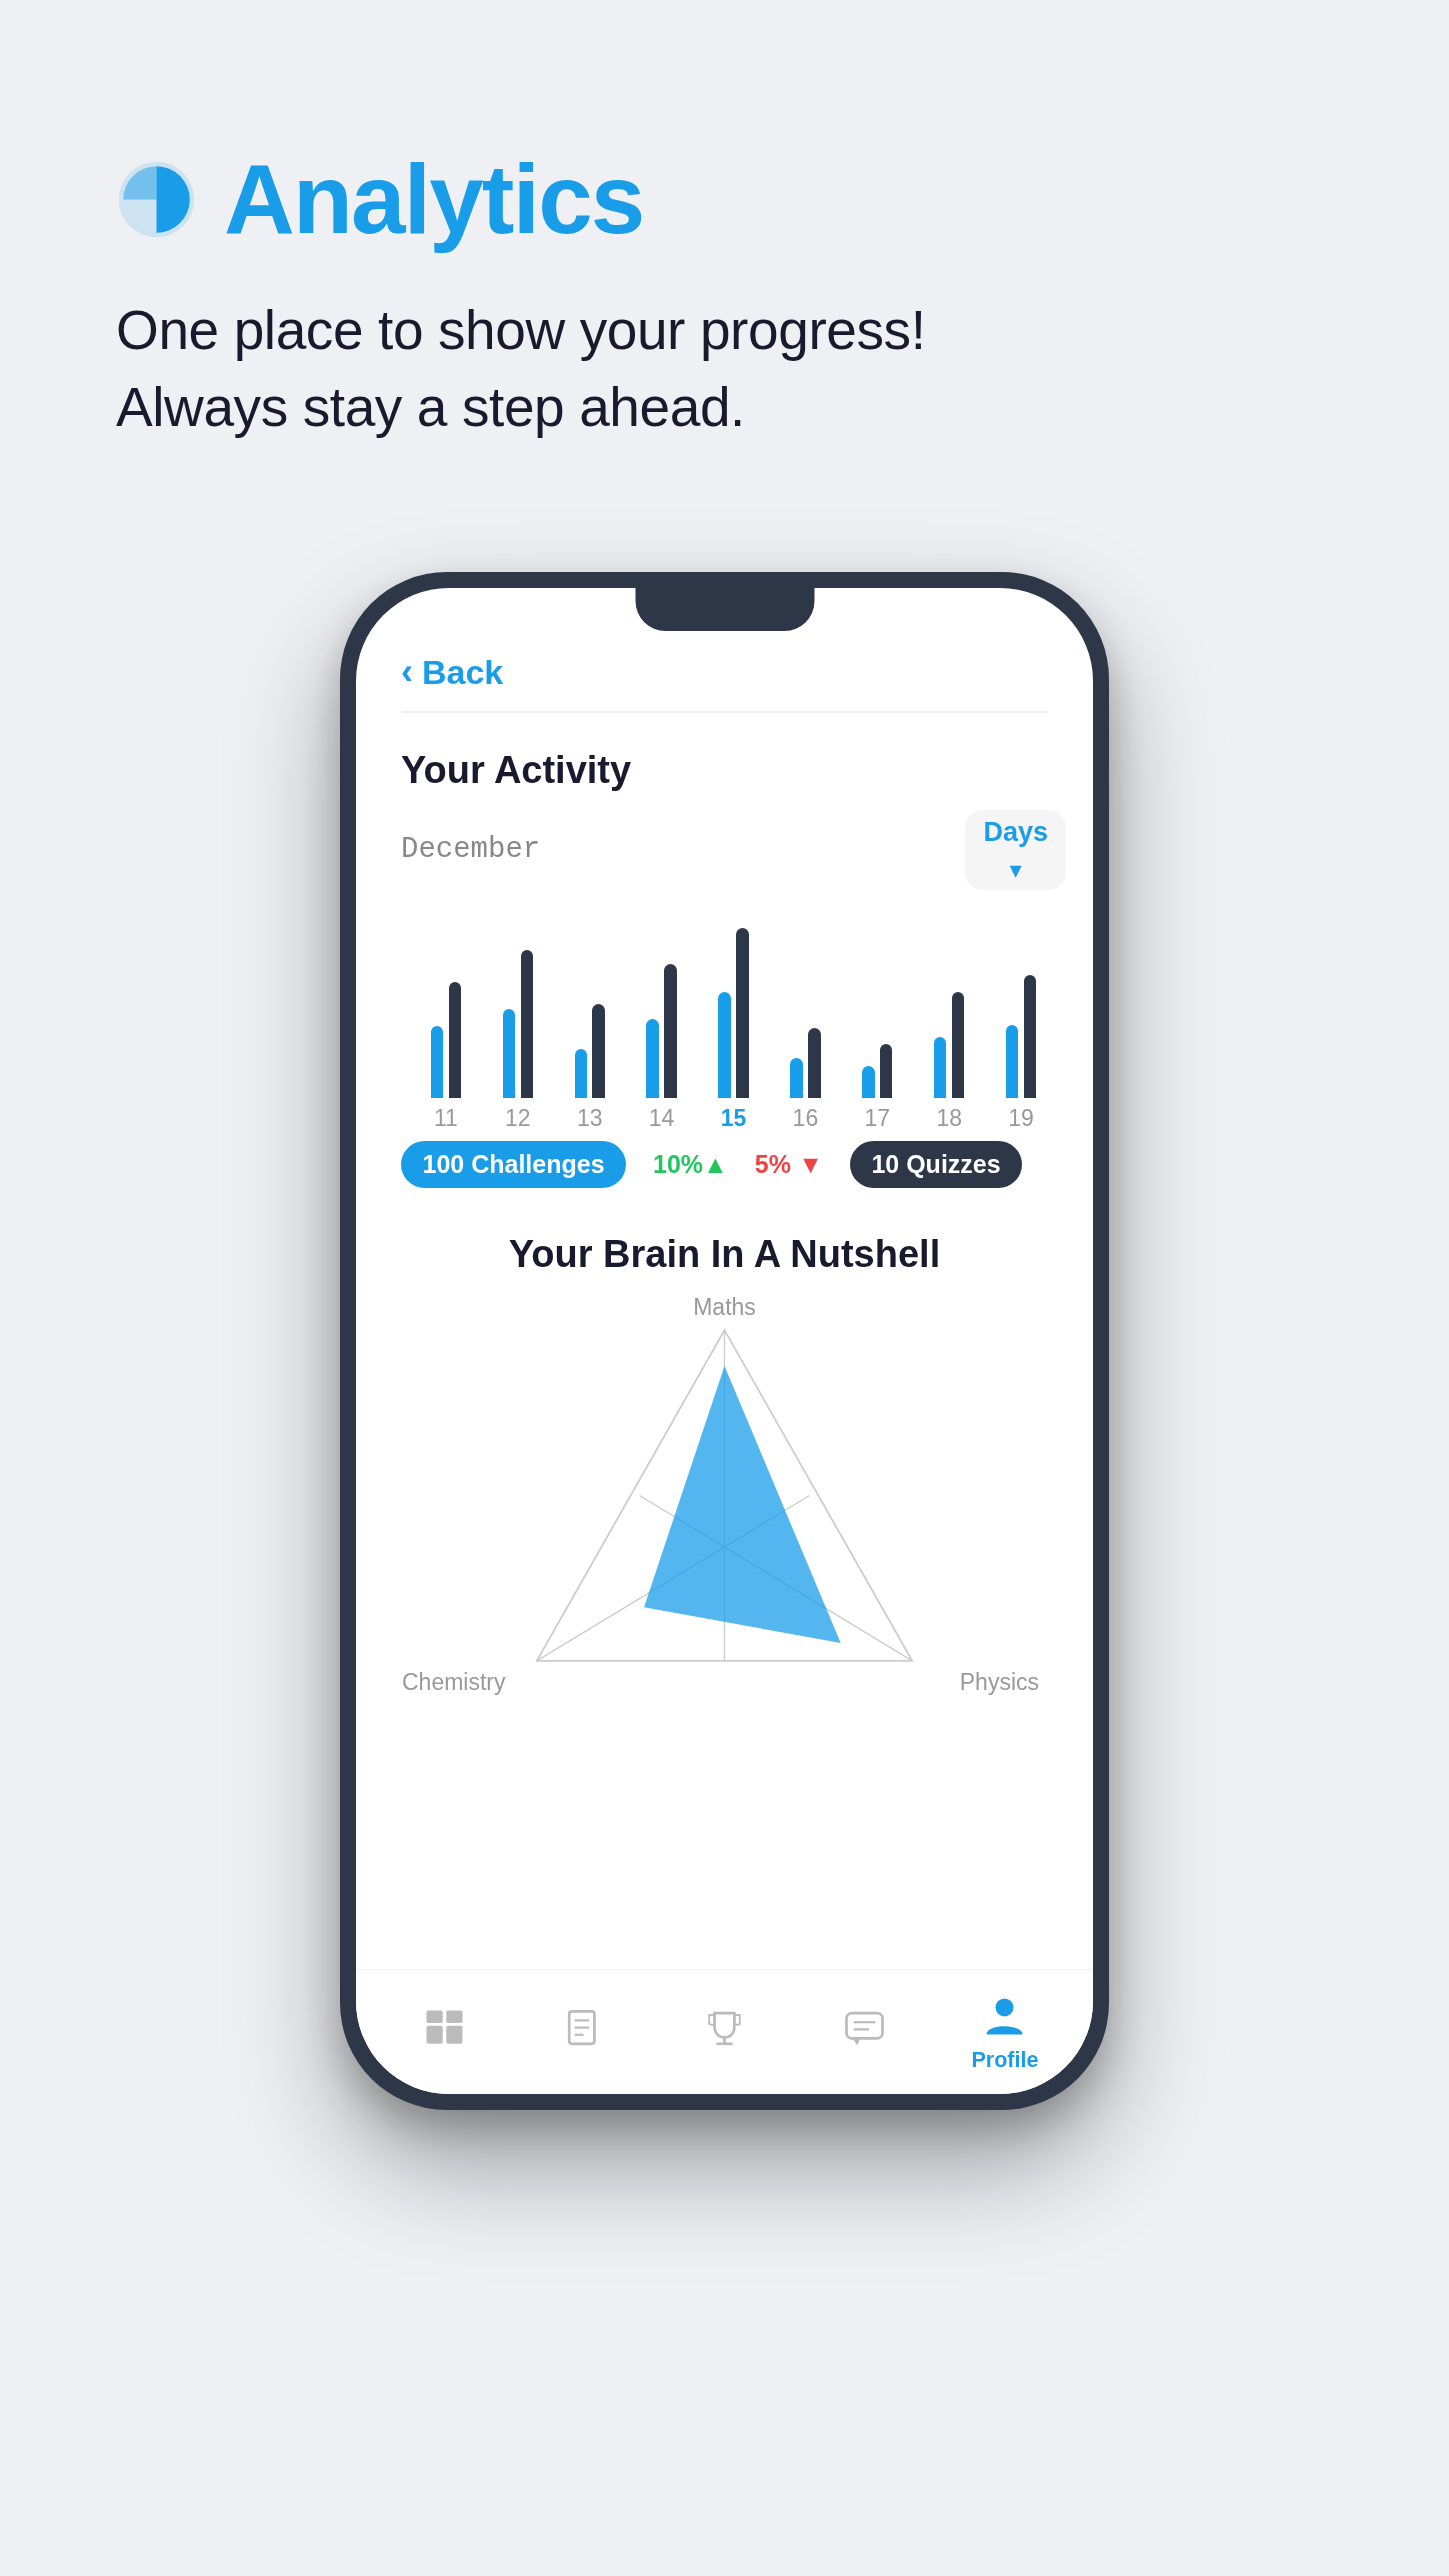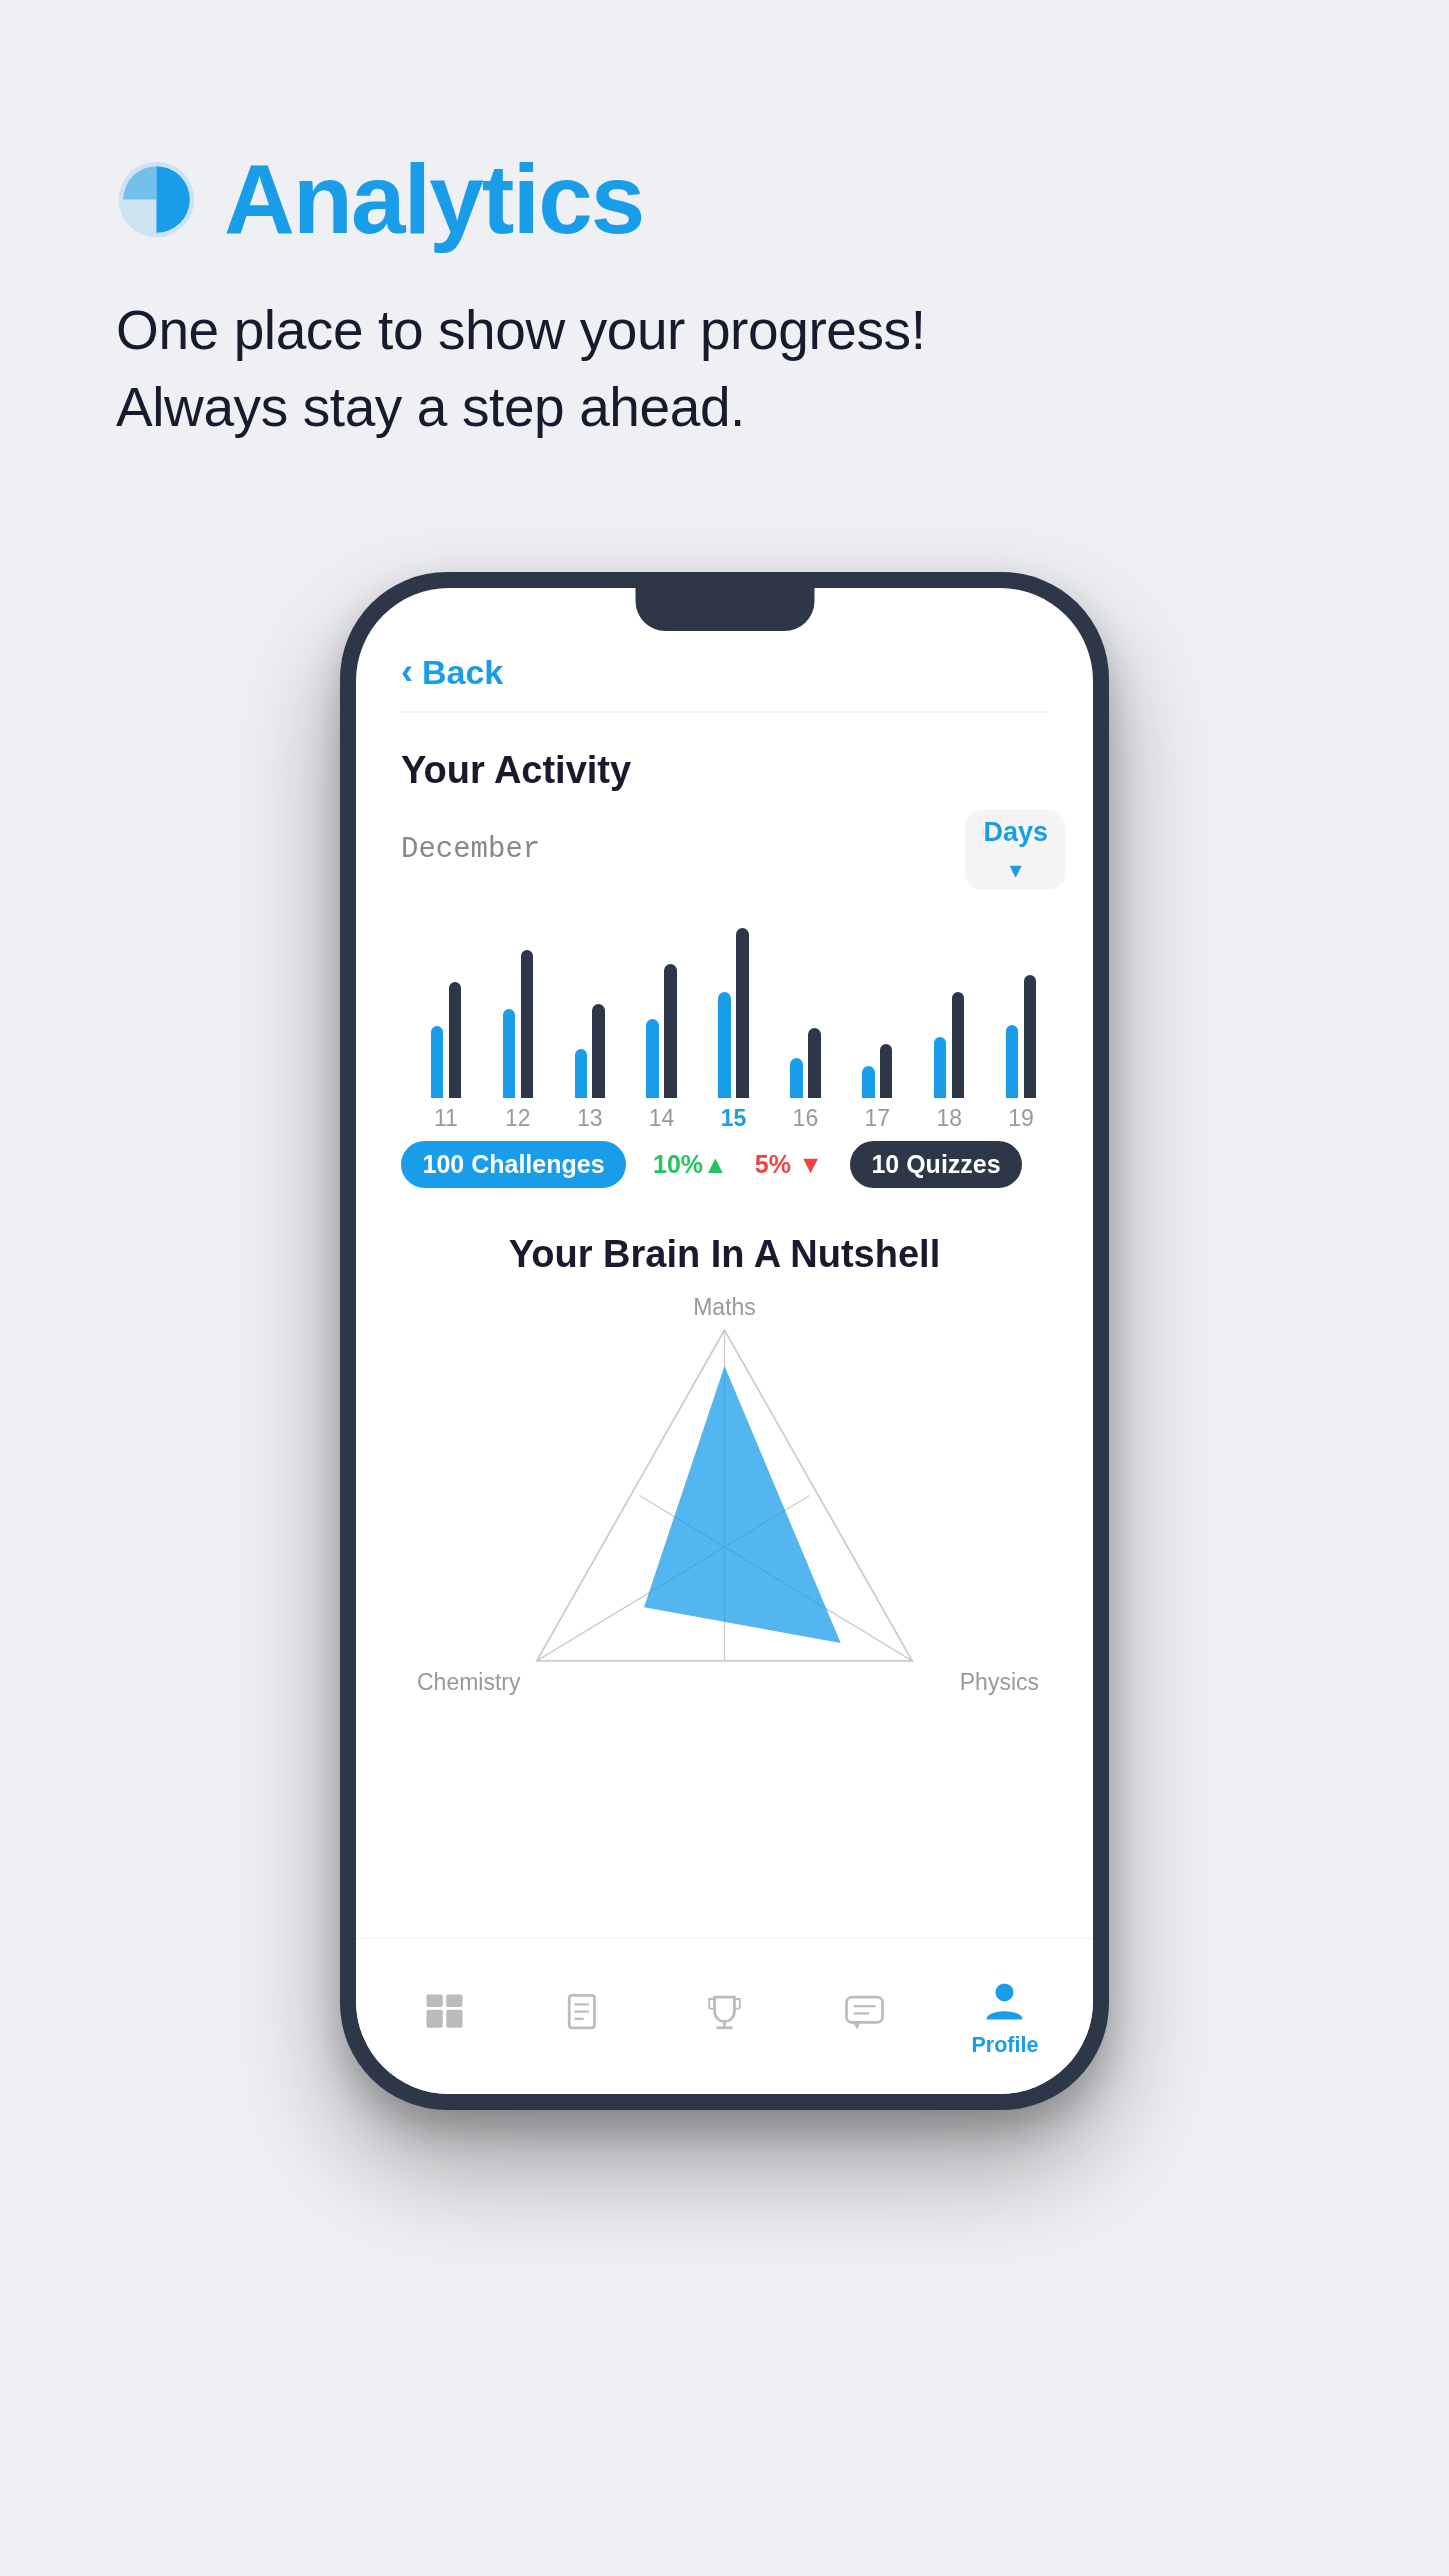--- a/index.html
+++ b/index.html
@@ -258,35 +258,35 @@
       position: absolute;
       top: 0;
       left: 50%;
       transform: translateX(-50%);
       font-size: 23px;
       color: #999;
     }
     .label-bottom-left {
       position: absolute;
       bottom: 9px;
-      left: 16px;
+      left: 1px;
       font-size: 23px;
       color: #999;
     }
     .label-bottom-right {
       position: absolute;
       bottom: 9px;
       right: 9px;
       font-size: 23px;
       color: #999;
     }
 
     
     .bottom-nav {
-      height: 156px;
+      height: 125px;
       background: #fff;
       border-top: 1.8px solid #f0f0f0;
       display: flex;
       align-items: center;
       justify-content: space-around;
       padding: 0 18px;
       flex-shrink: 0;
     }
     .nav-item {
       display: flex;

